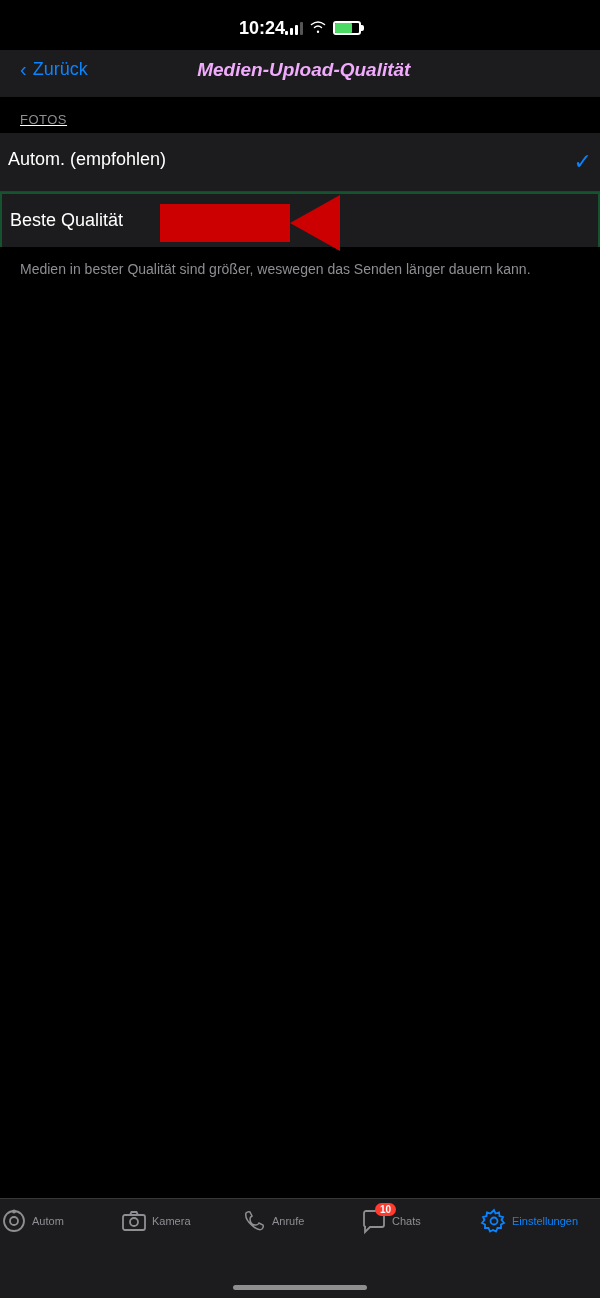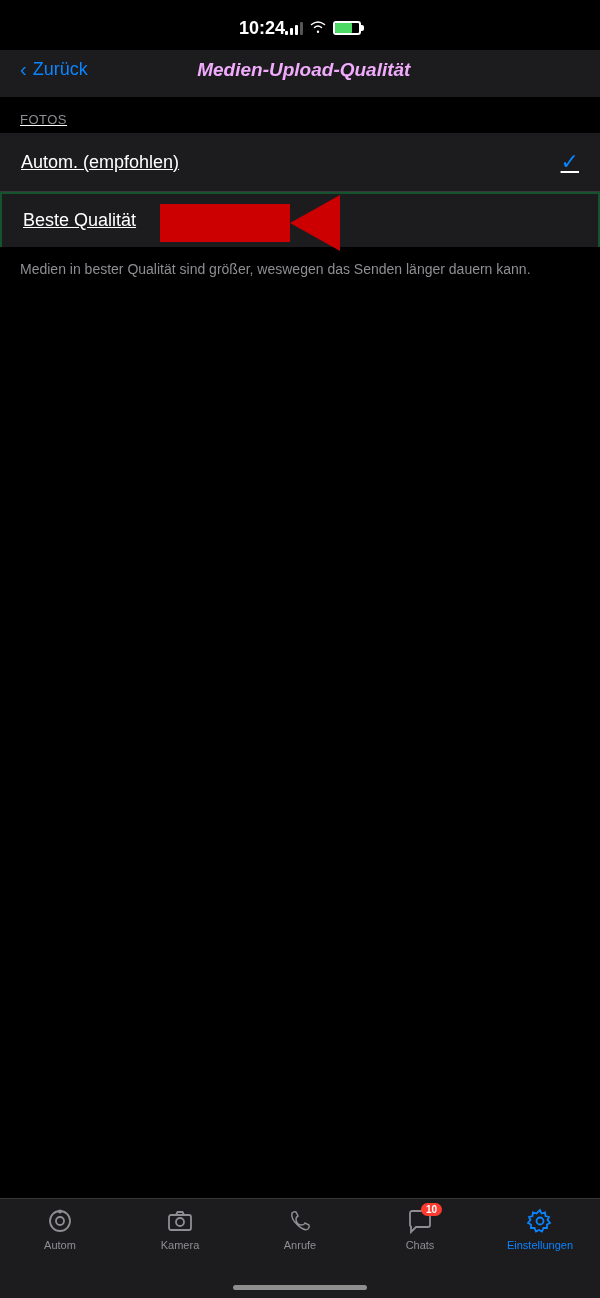--- a/index.html
+++ b/index.html
@@ -114,26 +114,25 @@
       letter-spacing: 0.5px;
       text-transform: uppercase;
     }
 
     
     .list-container {
       background: #1c1c1e;
     }
     .list-item {
       display: flex;
-      align-items: center;
+      align-items: flex-start;
       justify-content: space-between;
-      padding: 16px 21px;
+      padding: 16px 8px;
       border-bottom: 1px solid #38383a;
       position: relative;
-      text-decoration: underline;
     }
     .list-item:last-child {
       border-bottom: none;
     }
     .list-item-text {
       font-size: 18px;
       color: #fff;
     }
     .checkmark {
       color: #0a84ff;
@@ -189,21 +188,20 @@
       height: 100px;
       background: #1c1c1e;
       border-top: 1px solid #38383a;
       display: flex;
       align-items: flex-start;
       padding-top: 8px;
     }
     .tab-item {
       flex: 1;
       display: flex;
-      flex-direction: column;
       align-items: center;
       gap: 4px;
       cursor: pointer;
     }
     .tab-icon {
       width: 28px;
       height: 28px;
       display: flex;
       align-items: center;
       justify-content: center;

